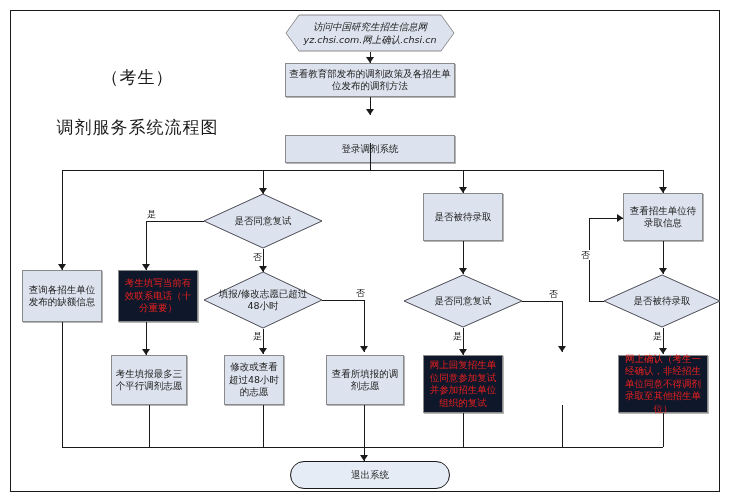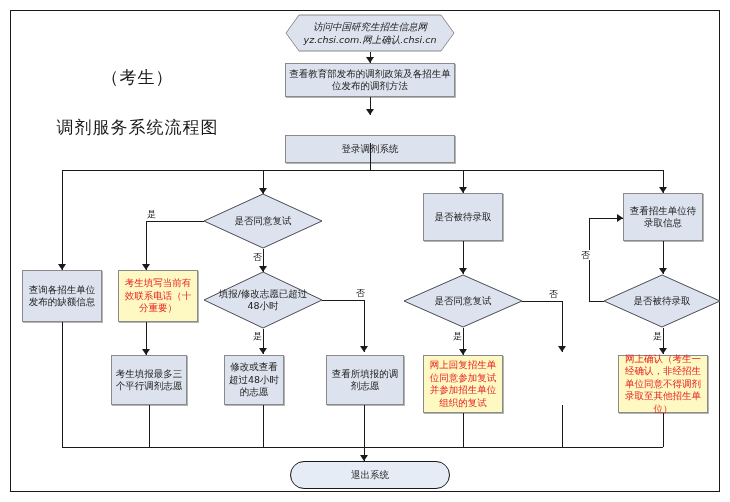--- a/index.html
+++ b/index.html
@@ -40,21 +40,21 @@
     color:#1a1a1a;
     letter-spacing:0px;
     padding:1px 2px;
   }
   .rect{
     background:#dde3ee;
     border:1px solid #8a8a8a;
     box-shadow:1px 1px 0 rgba(120,120,120,.55);
   }
   .rect-red{
-    background:#fef9c3;
+    background:#0f172a;
     border:1px solid #8a8a8a;
     color:#e8201f;
     box-shadow:1px 1px 0 rgba(120,120,120,.55);
   }
   .stadium{
     background:#e6ecf6;
     border:1px solid #1a1a1a;
     border-radius:30px;
   }
   

